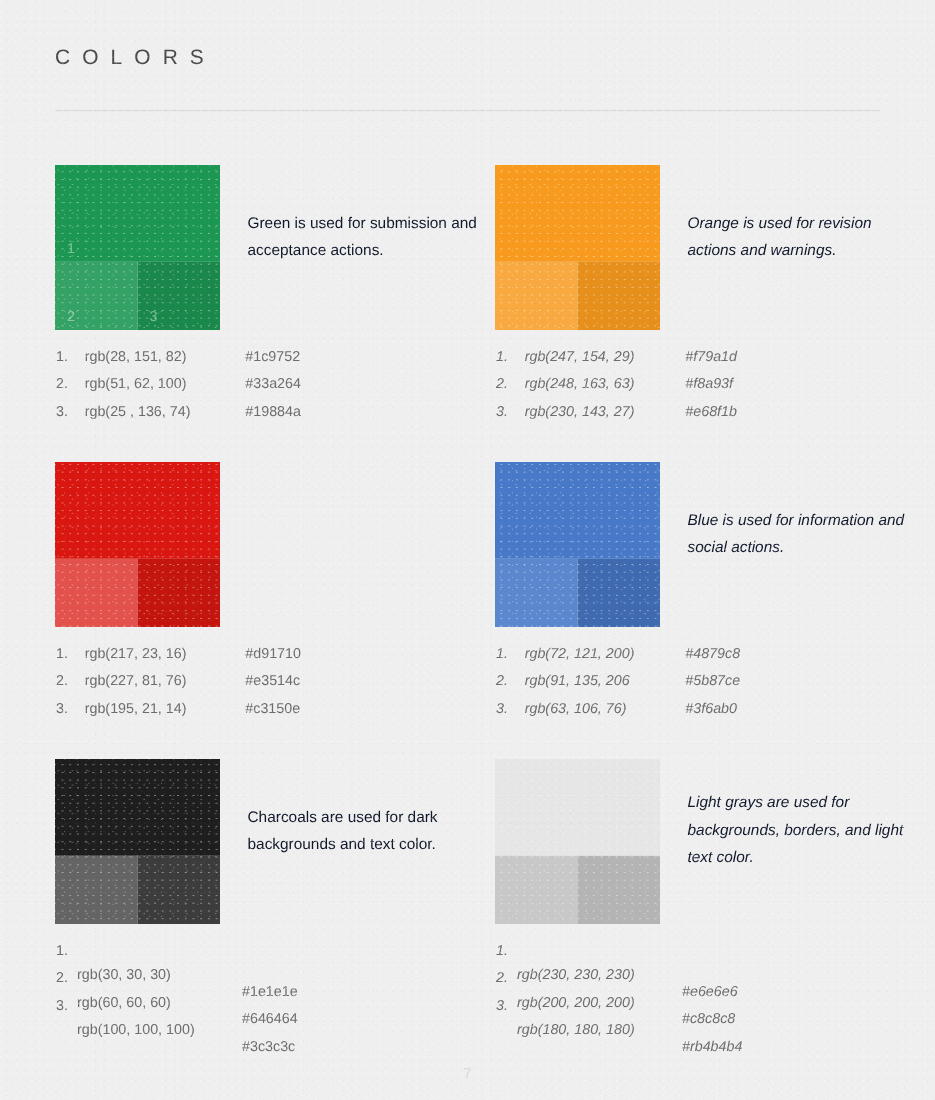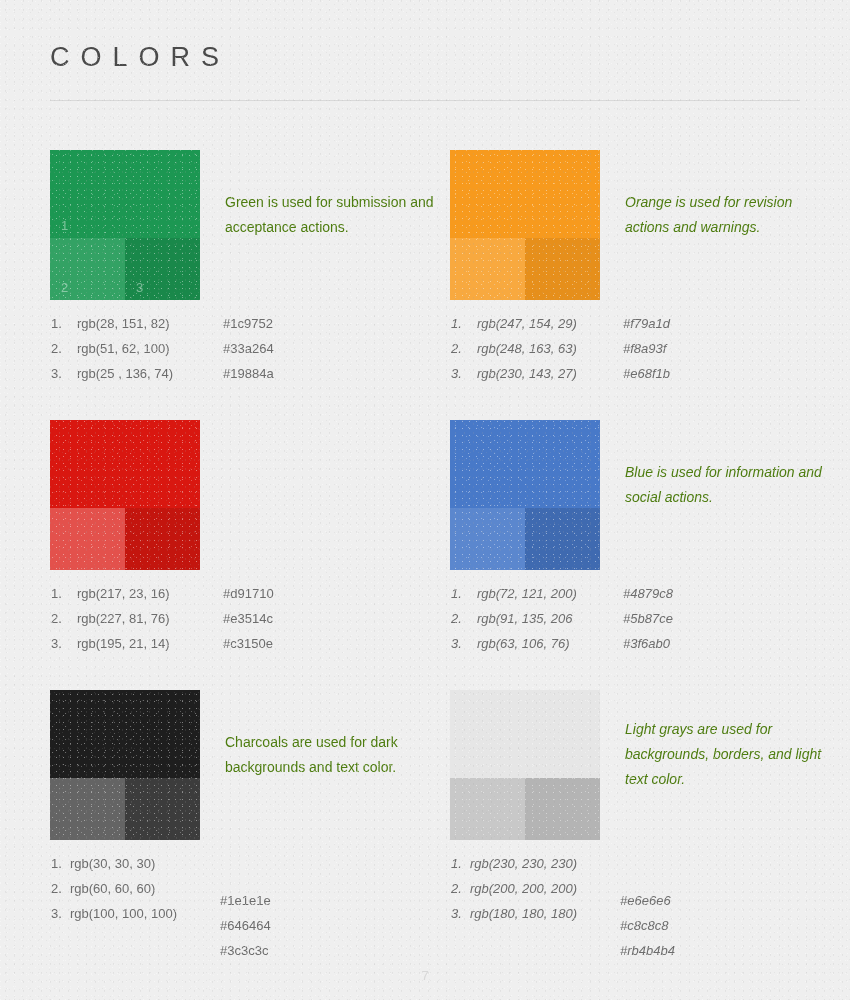--- a/index.html
+++ b/index.html
@@ -35,21 +35,21 @@
     z-index: 2;
     width: 850px;
     height: 1000px;
   }
 
   
   .page-title {
     position: absolute;
     left: 50px;
     top: 42px;
-    font-size: 27px;
+    font-size: 19px;
     letter-spacing: 11px;
     color: #4a4a4a;
     font-weight: 400;
   }
   .title-rule {
     position: absolute;
     left: 50px;
     top: 100px;
     width: 750px;
     height: 1px;
@@ -116,21 +116,21 @@
   }
 
   
   .swatch-desc {
     position: absolute;
     left: 175px;
     top: 40px;
     width: 215px;
     font-size: 14px;
     line-height: 25px;
-    color: #4d7c0f;
+    color: #0f172a;
   }
   .swatch-desc.four-line { top: 27px; }
 
   
   .value-list {
     position: absolute;
     left: 0;
     top: 166px;
     width: 400px;
   }
@@ -149,21 +149,21 @@
     position: absolute;
     left: 27px;
     top: 0;
   }
   .value-hex {
     position: absolute;
     left: 173px;
     top: 0;
   }
   
-  .value-list.tight .value-rgb { left: 20px; }
+  .value-list.tight .value-rgb { left: 20px; margin-top: 22px; }
   .value-list.tight .value-hex { left: 170px; margin-top: 37px; }
 
   
   .page-number {
     position: absolute;
     left: 0;
     top: 968px;
     width: 850px;
     text-align: center;
     font-size: 13px;

